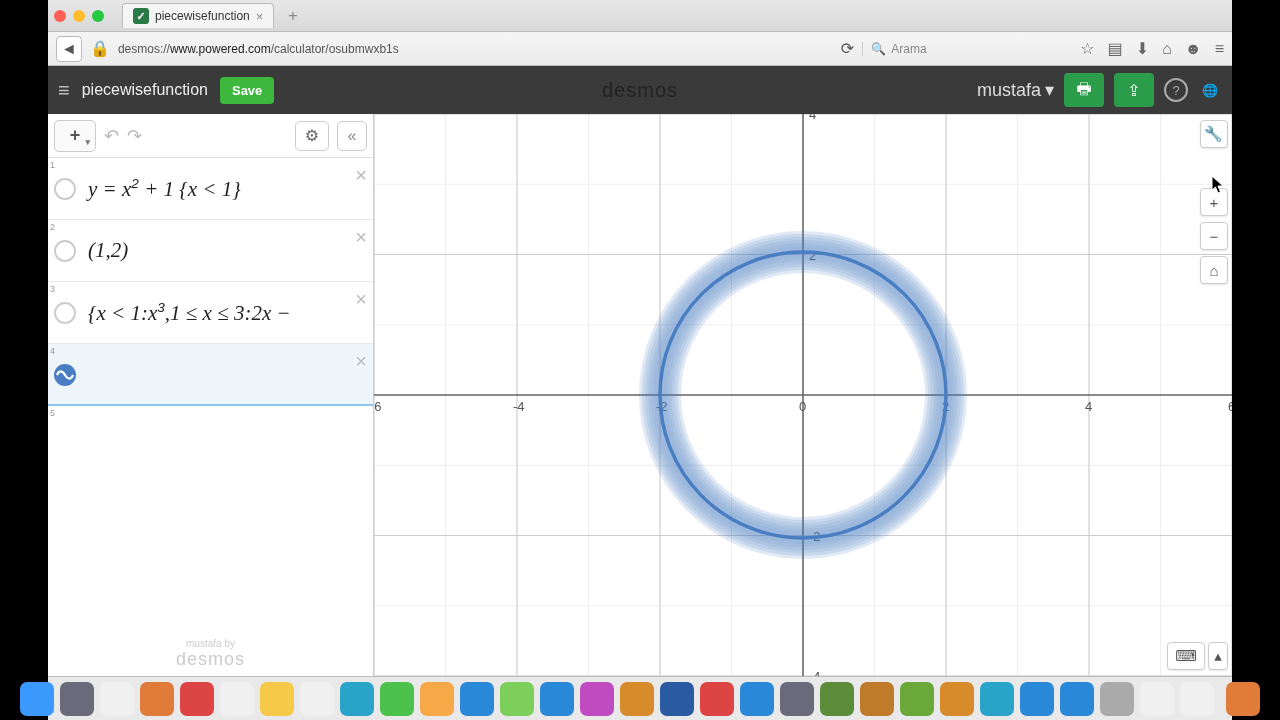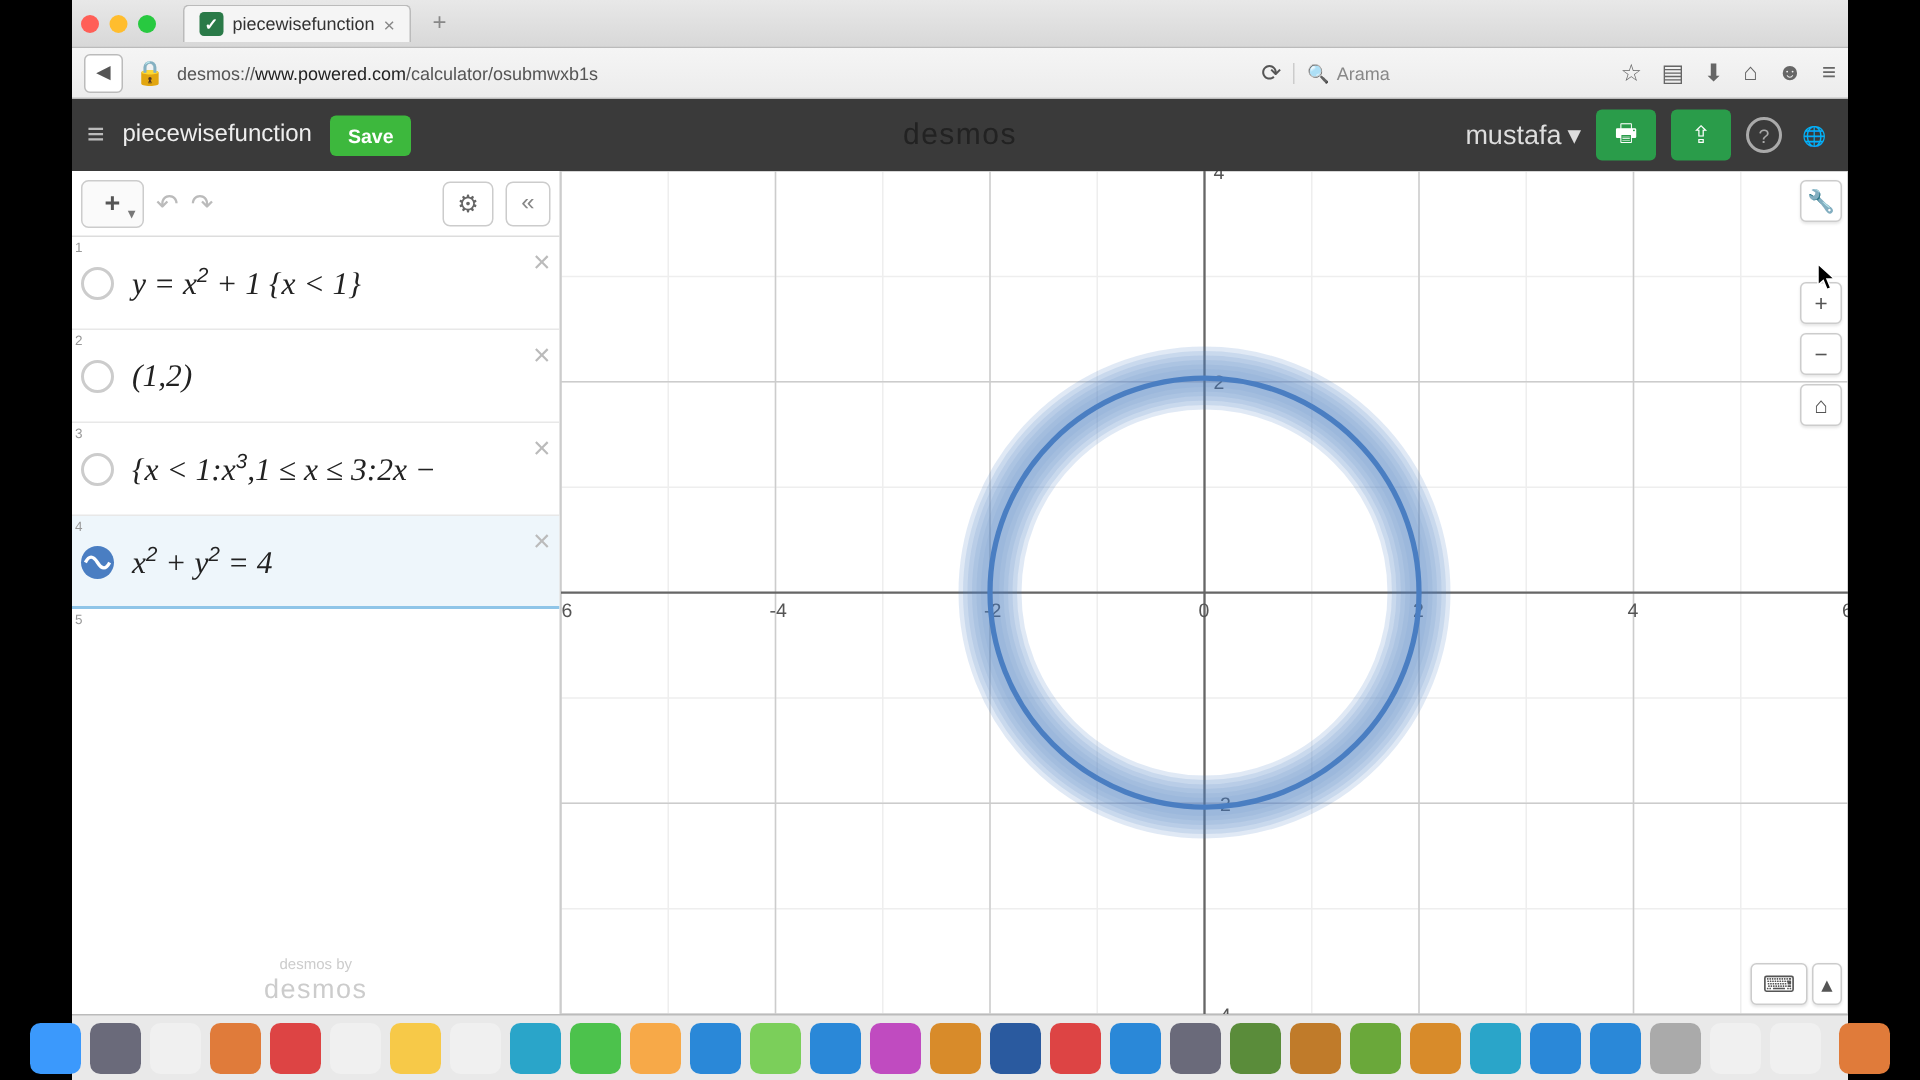--- a/index.html
+++ b/index.html
@@ -168,28 +168,27 @@
           </div>
           <div class="row sel">
             <span class="ridx">4</span>
             <div class="rtoggle">
               <span class="tog on">
                 <svg viewBox="0 0 20 20">
                   <path d="M1 10 Q5 2 10 10 T19 10" fill="none" stroke="#fff" stroke-width="2.5"></path>
                 </svg>
               </span>
             </div>
-            <div class="rexpr">x<sup>2</sup> + y<sup>2</sup> = 4</div>
             <span class="rdel">×</span>
           </div>
           <div class="row" style="min-height: 25px; border-bottom: none;">
             <span class="ridx">5</span>
           </div>
           <div class="poweredby">
-          <span>desmos by</span>
+          <span>mustafa by</span>
           <b>desmos</b>
         </div>
       </div>
     </div>
 
     <div class="graph">
       <svg id="gsvg" viewBox="0 0 858 562">
           <line x1="0" y1="0" x2="0" y2="562" stroke="#eee"></line>
           <line x1="71.5" y1="0" x2="71.5" y2="562" stroke="#eee"></line>
           <line x1="143" y1="0" x2="143" y2="562" stroke="#eee"></line>

